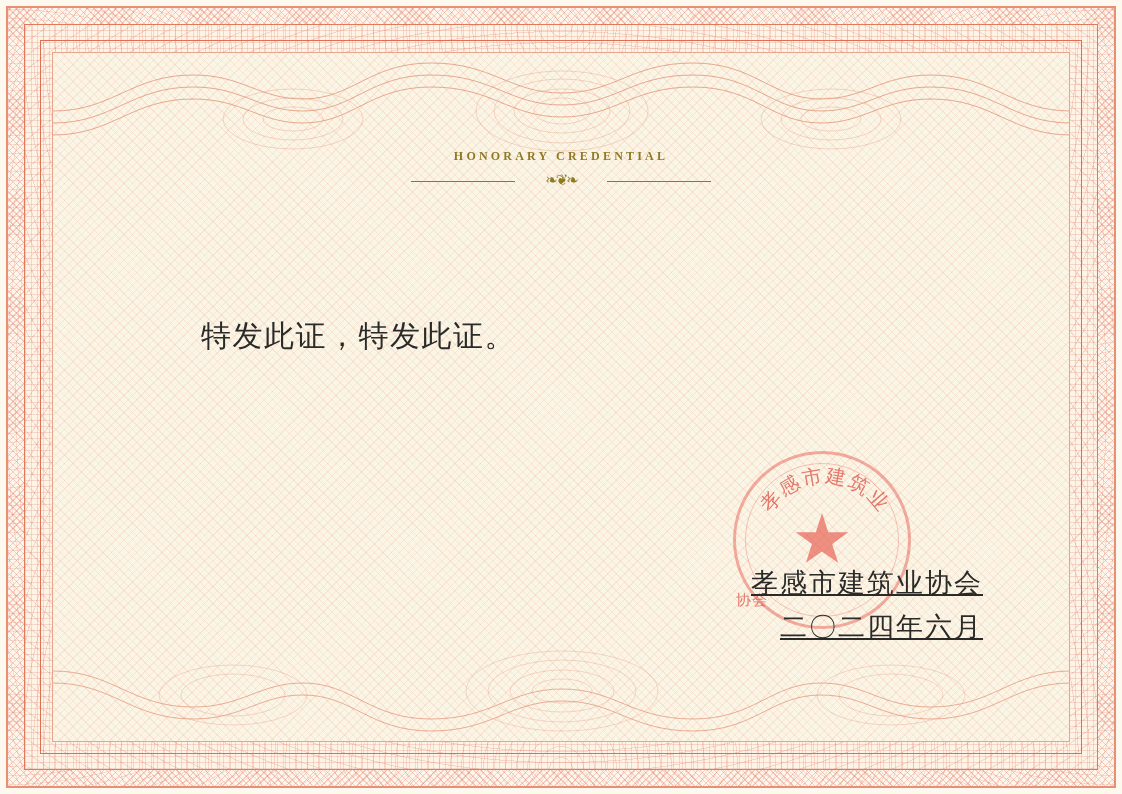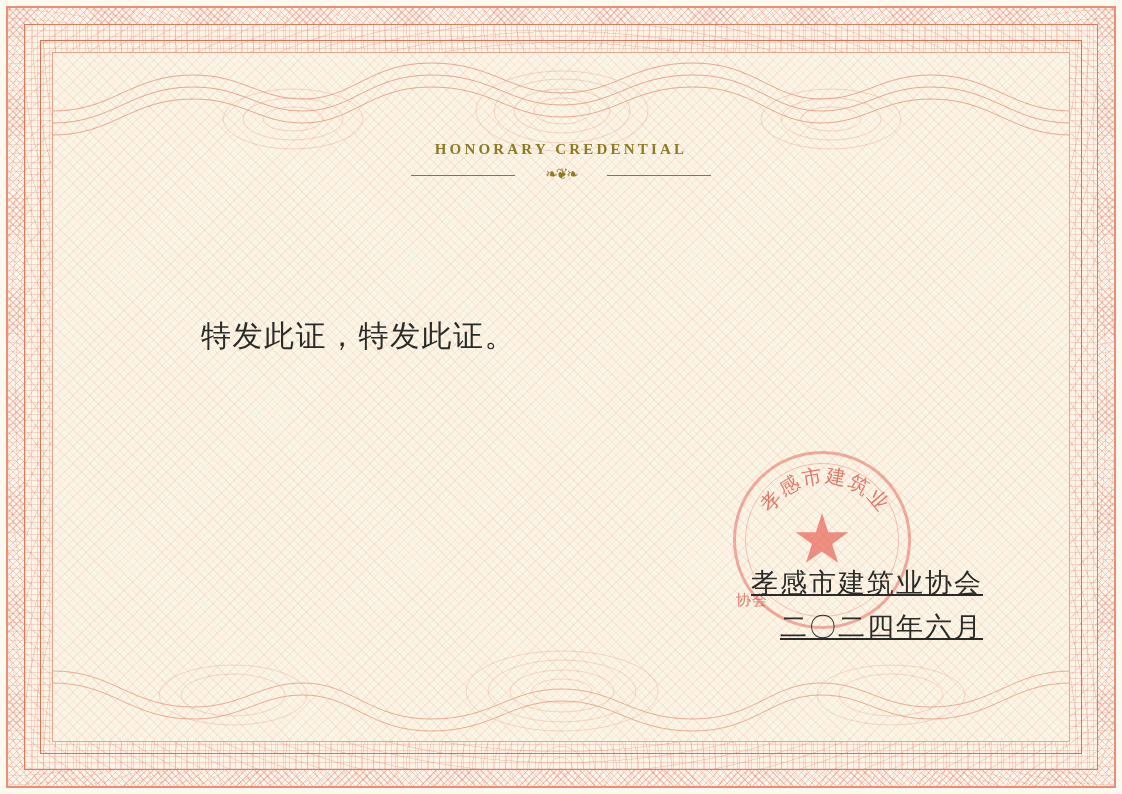--- a/index.html
+++ b/index.html
@@ -107,23 +107,23 @@
   .title-cn {
     font-family: "DejaVu Serif", "Liberation Serif", serif;
     font-size: 76px;
     letter-spacing: 10px;
     font-weight: 700;
     color: #5c4a16;
     text-shadow: 1px 1px 0 #bda45f, 2px 2px 2px rgba(120,96,30,0.35);
     line-height: 1.05;
   }
   .title-en {
-    margin-top: 10px;
+    margin-top: 18px;
     font-family: "Liberation Serif", serif;
-    font-size: 15px;
+    font-size: 12px;
     letter-spacing: 3.2px;
     font-weight: 700;
     color: #8e7a22;
   }
   .title-flourish {
     margin: 9px auto 0;
     width: 300px;
     height: 16px;
     position: relative;
   }

